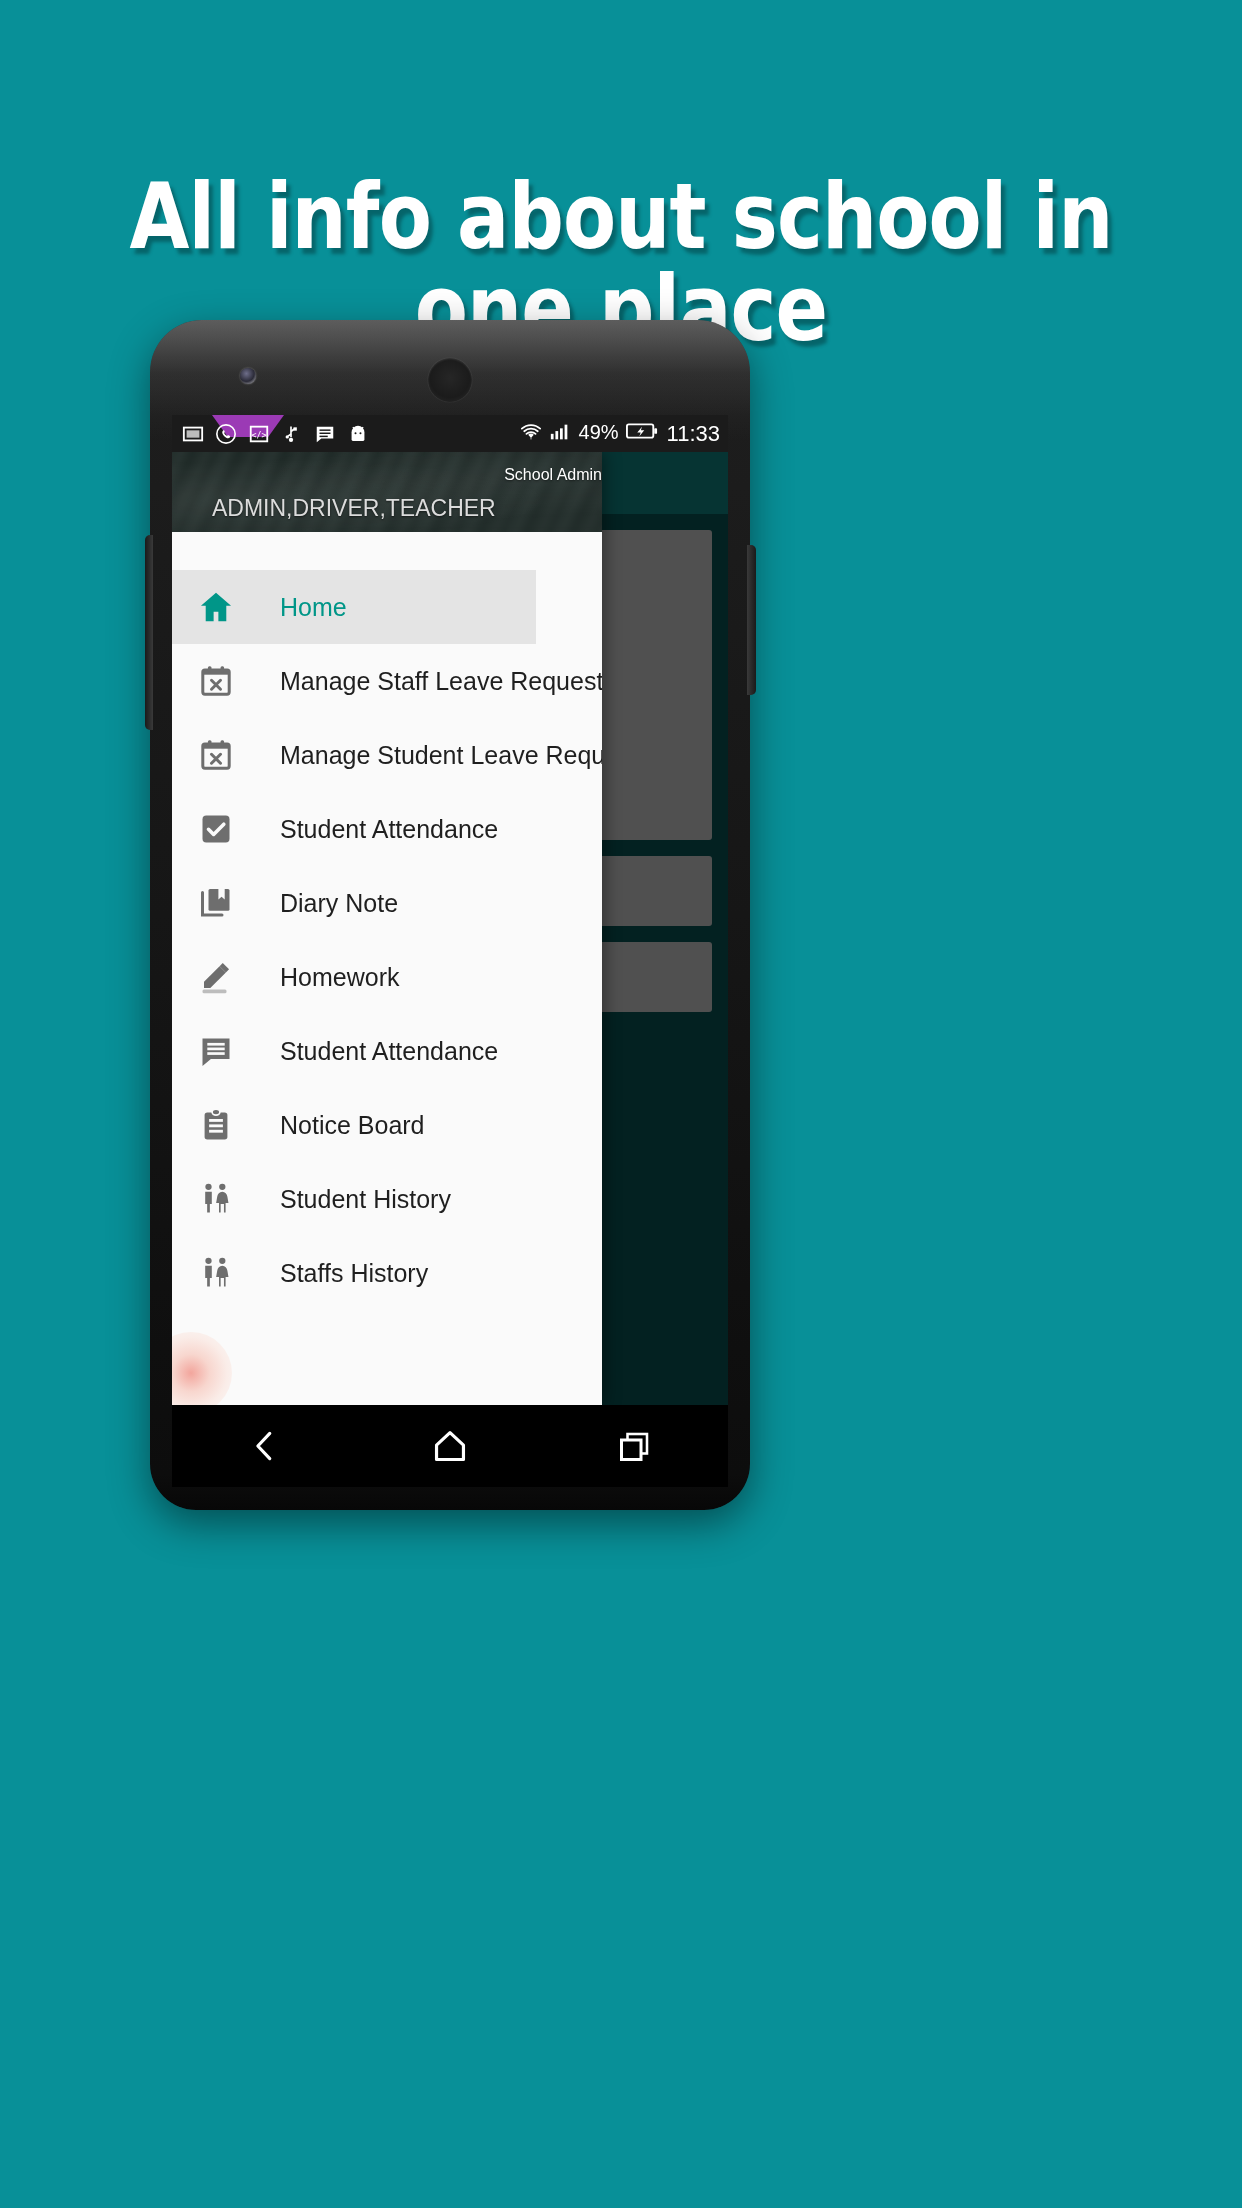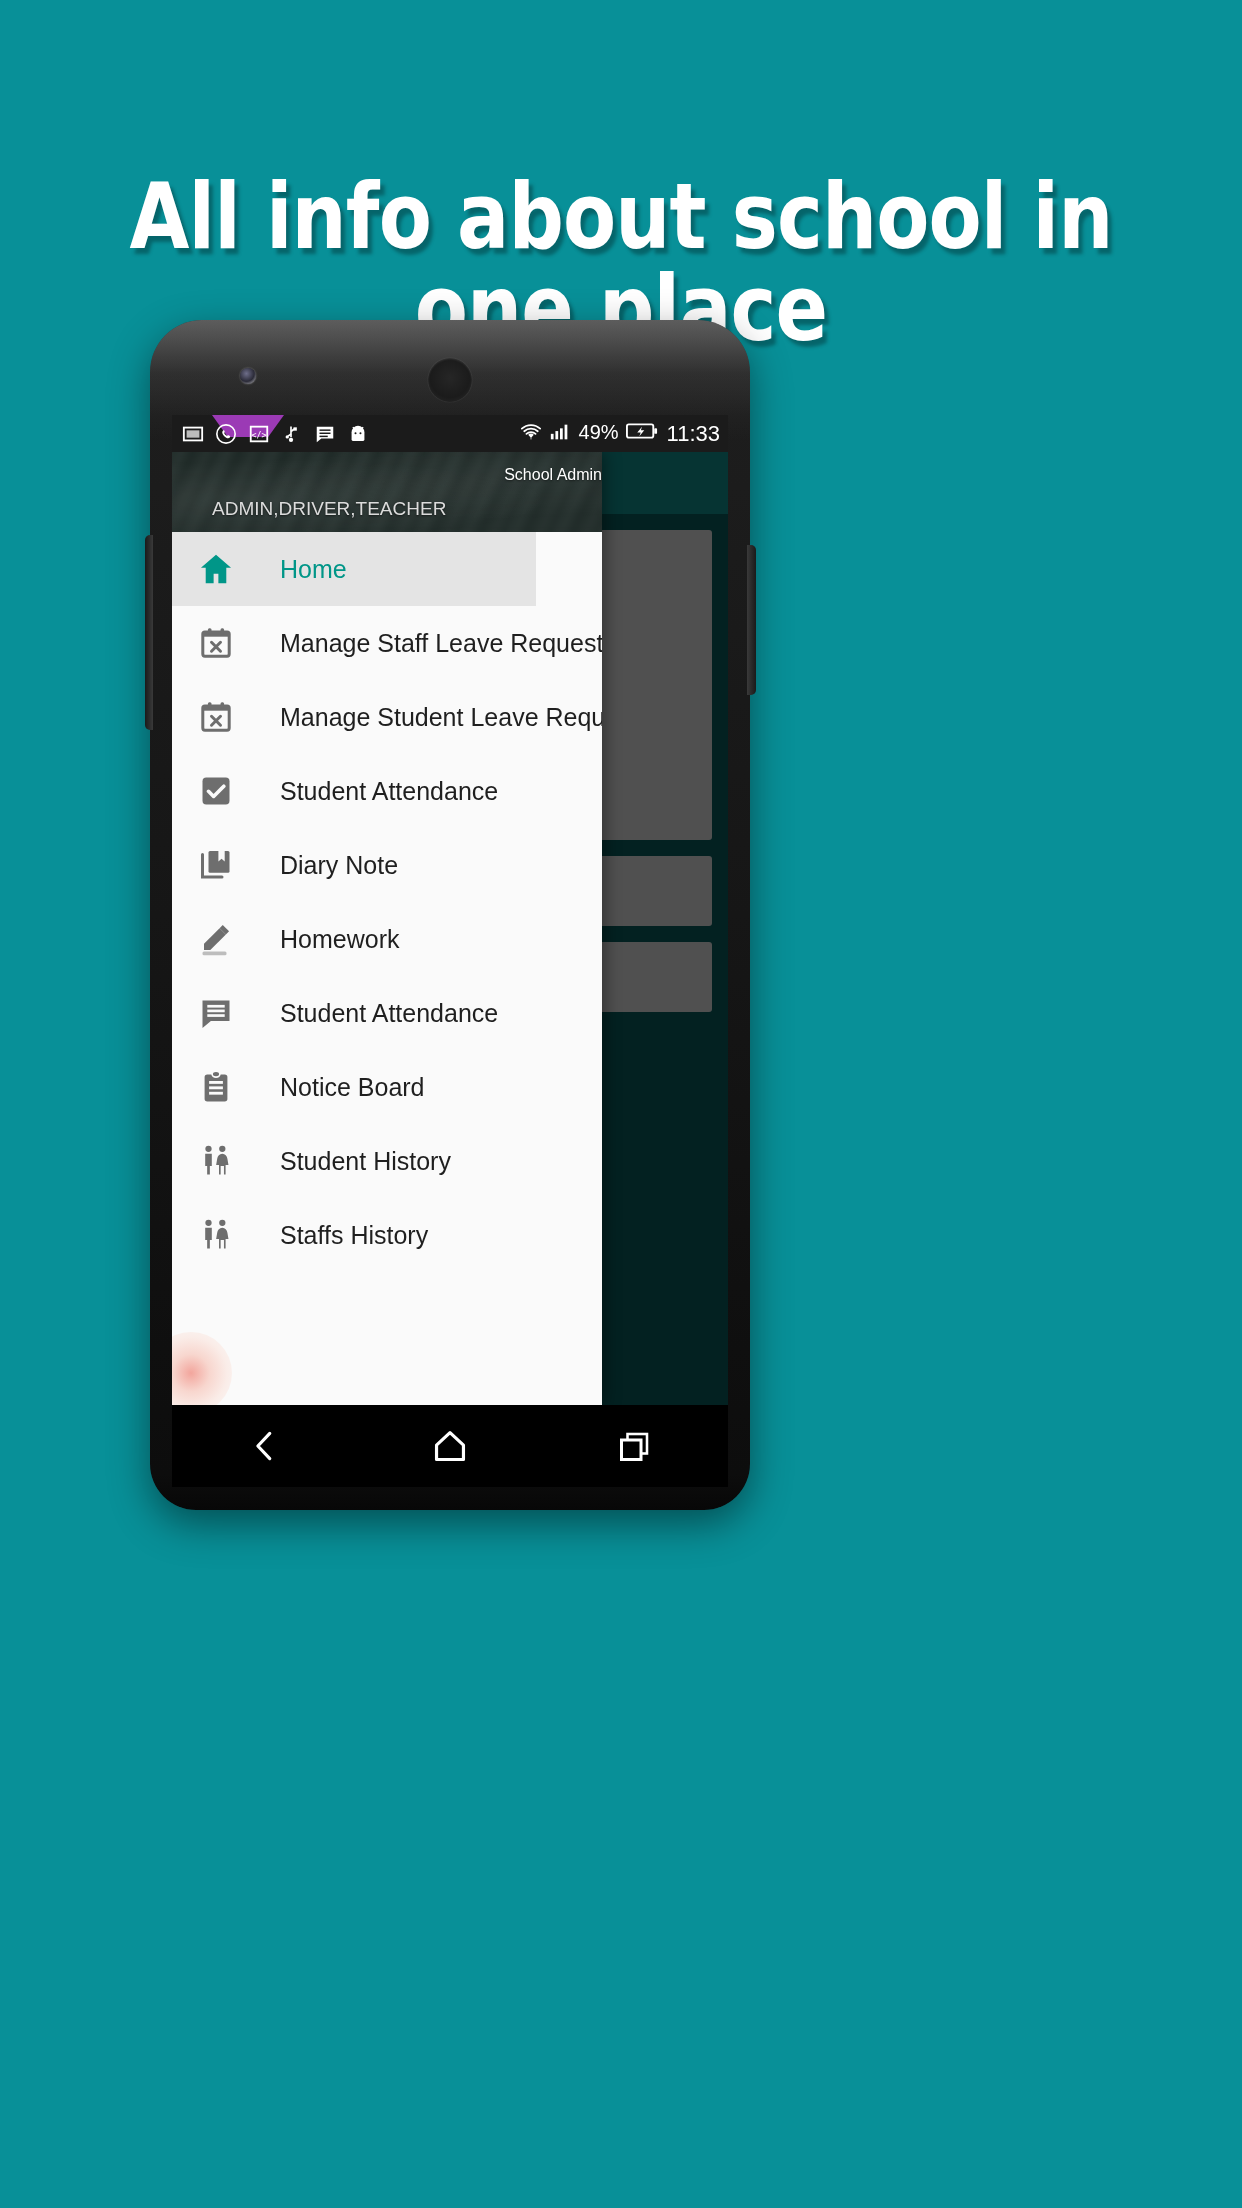--- a/index.html
+++ b/index.html
@@ -230,29 +230,30 @@
     font-size: 16px;
     line-height: 34px;
     font-family: "Liberation Sans", sans-serif;
     text-shadow: 0 1px 2px rgba(0,0,0,0.5);
     text-align: right;
   }
   .dh-roles {
     position: relative;
     z-index: 2;
     color: #dcdcdc;
-    font-size: 19px;
+    font-size: 23px;
     line-height: 33px;
     font-family: "Liberation Sans", sans-serif;
     text-shadow: 0 1px 2px rgba(0,0,0,0.5);
   }
 
   .drawer-list {
     position: relative;
     width: 364px;
+    margin-top: 38px;
   }
 
   .nav-item {
     position: relative;
     height: 74px;
     display: flex;
     align-items: center;
     padding-left: 22px;
     background: transparent;
   }

